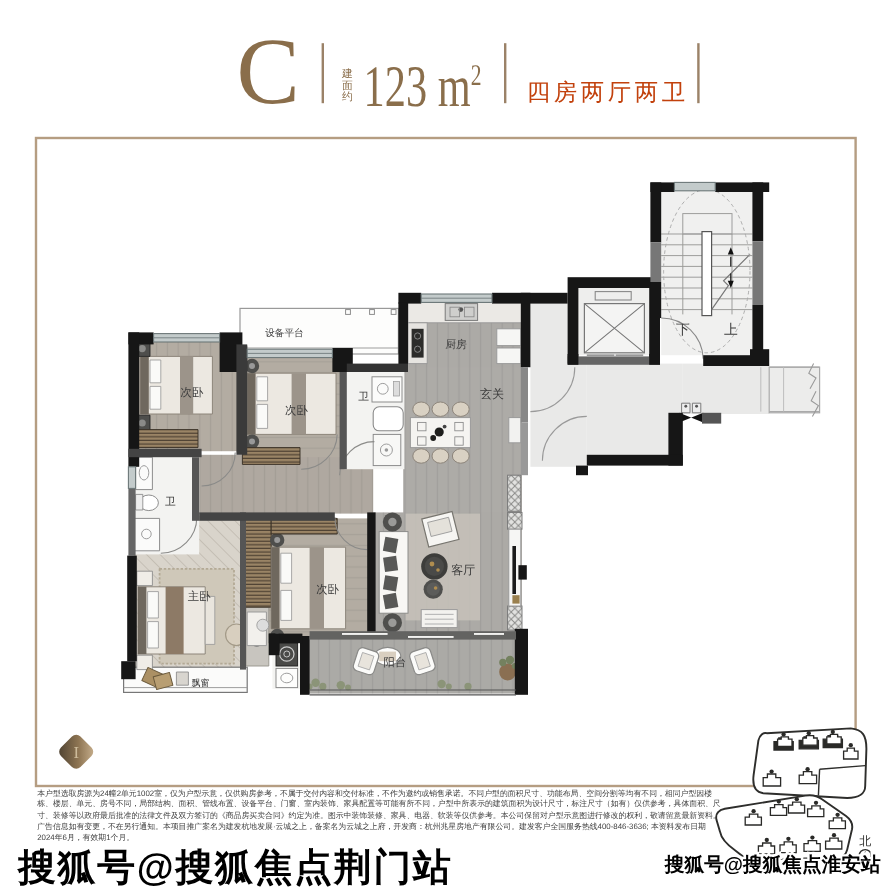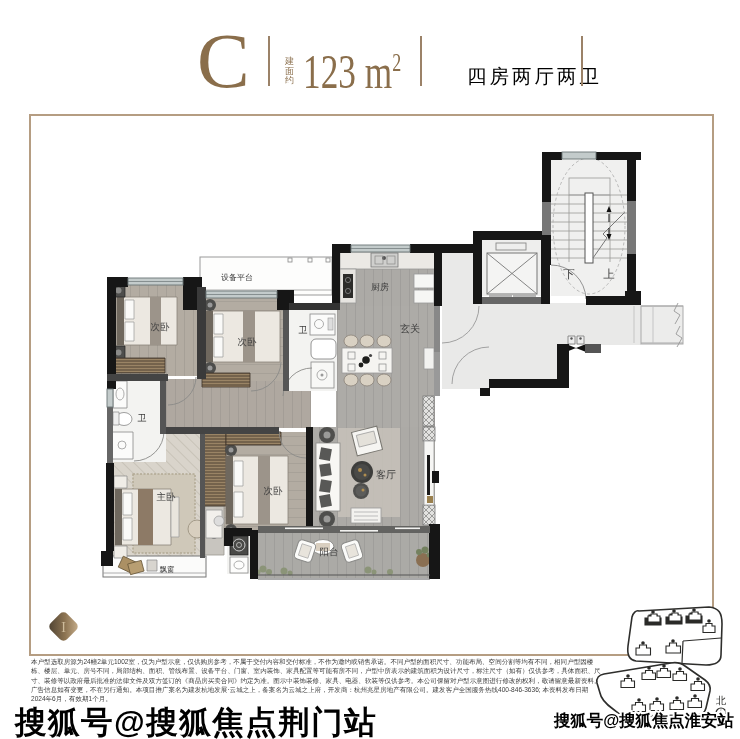--- a/index.html
+++ b/index.html
@@ -3,21 +3,21 @@
 <style>
 html,body{margin:0;padding:0;background:#fff;width:740px;height:739px;overflow:hidden;}
 body{font-family:"Liberation Sans",sans-serif;position:relative;}
 .abs{position:absolute;}
 #frame{left:29px;top:114px;width:681px;height:538px;border:2px solid #b59d82;}
 #bigC{left:197px;top:16px;font-family:"Liberation Serif",serif;font-size:79px;color:#8a6e4b;}
 #num{left:303px;top:43px;font-family:"Liberation Serif",serif;font-size:49px;color:#8a6e4b;transform:scaleX(0.72);transform-origin:0 0;white-space:nowrap;}
 #num sup{font-size:25px;}
 #jmy{left:285px;top:57px;font-size:9px;line-height:9.6px;color:#8a6e4b;width:10px;}
 .vdiv{width:1.5px;background:#9b8268;top:36px;height:50px;}
-#zh{left:439px;top:63px;font-size:19.5px;color:#000000;letter-spacing:3px;margin-left:28px;}
+#zh{left:439px;top:63px;font-size:19.5px;color:#c2410c;letter-spacing:3px;}
 #disc{left:31px;top:657px;width:570px;font-size:6.55px;line-height:9.35px;color:#404040;letter-spacing:0px;}
 #dia{left:46px;top:609px;width:35px;height:35px;}
 </style></head><body>
 <div class="abs" id="bigC">C</div>
 <div class="abs vdiv" style="left:268px;"></div>
 <div class="abs" id="jmy">建面约</div>
 <div class="abs" id="num">123 m<sup>2</sup></div>
 <div class="abs vdiv" style="left:420px;"></div>
 <div class="abs" id="zh">四房两厅两卫</div>
 <div class="abs vdiv" style="left:581px;"></div>

